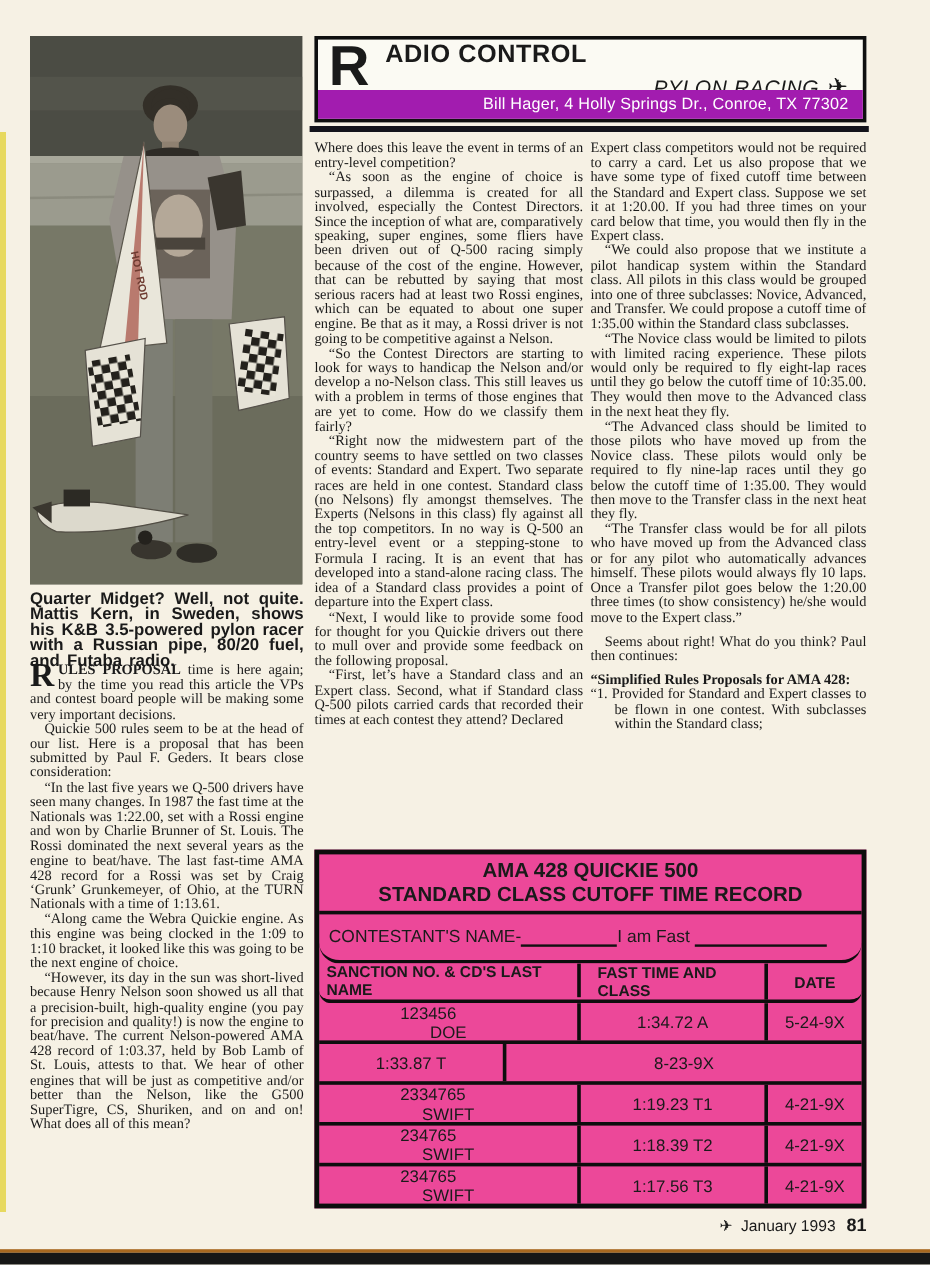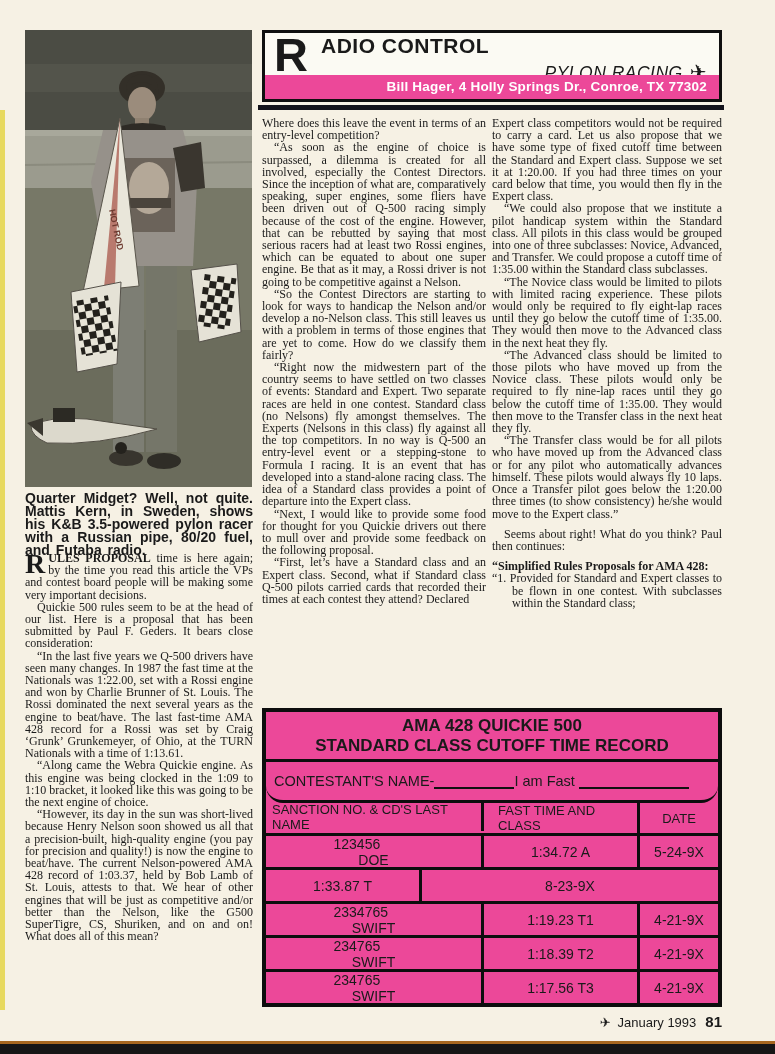--- a/index.html
+++ b/index.html
@@ -13,22 +13,22 @@
 
   
   .header-box { position:absolute; left:262px; top:30px; width:460px; height:72px;
                 border:3px solid #0f0f0f; background:#fbfaf3; box-sizing:border-box;
                 font-family:"Liberation Sans", sans-serif; }
   .logo-r    { position:absolute; left:9px; top:-2px; font-weight:bold; font-size:47px; line-height:47px; }
   .logo-rest { position:absolute; left:56px; top:1px; font-weight:bold; font-size:21px; letter-spacing:0.5px; }
   .section-title { position:absolute; right:12px; top:27px; font-weight:normal; font-style:italic;
                    font-size:17.5px; letter-spacing:0.5px; }
   .section-title .plane { font-style:normal; font-size:20px; padding-left:7px; }
-  .addr-bar { position:absolute; left:0; bottom:0; width:100%; height:24px; background:#ec4899;
-              color:#ffffff; font-weight:bold; font-size:13.5px; line-height:24px; text-align:right;
+  .addr-bar { position:absolute; left:0; bottom:0; width:100%; height:24px; background:#a21caf;
+              color:#ffffff; font-weight:normal; font-size:13.5px; line-height:24px; text-align:right;
               padding-right:12px; box-sizing:border-box; letter-spacing:0.2px; }
   .header-rule { position:absolute; left:258px; top:105px; width:466px; height:5px; background:#13131b; }
 
   
   .photo { position:absolute; left:25px; top:30px; width:227px; height:457px; background:#8e8e82; }
   .photo svg { display:block; }
 
   
   .caption { position:absolute; left:25px; top:492px; width:228px;
              font-family:"Liberation Sans", sans-serif; font-weight:bold;
@@ -55,21 +55,21 @@
   .t-contestant { height:38px; border-bottom:3px solid #0d0d0d; font-size:14.5px;
                   display:flex; align-items:center; padding-left:8px;border-radius:17px; }
   .blank { display:inline-block; border-bottom:2px solid #111; height:14px; }
   .b1 { width:80px; } .b2 { width:110px; margin-left:4px; }
   .t-row { display:flex; border-bottom:3px solid #0d0d0d; align-items:stretch; }
   .t-row:last-child { border-bottom:none; }
   .c1 { width:218px; border-right:3px solid #0d0d0d; box-sizing:border-box; display:flex; align-items:center; }
   .c2 { width:156px; border-right:3px solid #0d0d0d; box-sizing:border-box;
         display:flex; align-items:center; justify-content:center; }
   .c3 { flex:1; display:flex; align-items:center; justify-content:center; }
-  .t-head { font-weight:normal; font-size:13px; }
+  .t-head { font-weight:bold; font-size:13px;border-radius:10px; }
   .t-head .c1 { padding-left:6px; height:28px; }
   .t-head .c2 { justify-content:flex-start; padding-left:14px; }
   .t-data { font-size:14px; }
   .t-data .c1 .num { padding-left:8px; width:88px; }
   .t-data .c1 .nm  { flex:1; text-align:right; }
   .t-data .c2, .t-data .c3 { height:31px; }
   .t-data .c1 { height:31px;flex-direction:column; }
 
   
   .footer { position:absolute; left:262px; top:1013px; width:460px; text-align:right;
@@ -163,21 +163,21 @@
     <p>“As soon as the engine of choice is surpassed, a dilemma is created for all involved, especially the Contest Directors. Since the inception of what are, comparatively speaking, super engines, some fliers have been driven out of Q-500 racing simply because of the cost of the engine. However, that can be rebutted by saying that most serious racers had at least two Rossi engines, which can be equated to about one super engine. Be that as it may, a Rossi driver is not going to be competitive against a Nelson.</p>
     <p>“So the Contest Directors are starting to look for ways to handicap the Nelson and/or develop a no-Nelson class. This still leaves us with a problem in terms of those engines that are yet to come. How do we classify them fairly?</p>
     <p>“Right now the midwestern part of the country seems to have settled on two classes of events: Standard and Expert. Two separate races are held in one contest. Standard class (no Nelsons) fly amongst themselves. The Experts (Nelsons in this class) fly against all the top competitors. In no way is Q-500 an entry-level event or a stepping-stone to Formula I racing. It is an event that has developed into a stand-alone racing class. The idea of a Standard class provides a point of departure into the Expert class.</p>
     <p>“Next, I would like to provide some food for thought for you Quickie drivers out there to mull over and provide some feedback on the following proposal.</p>
     <p>“First, let’s have a Standard class and an Expert class. Second, what if Standard class Q-500 pilots carried cards that recorded their times at each contest they attend? Declared</p>
   </div>
 
   <div class="col col3">
     <p class="flush">Expert class competitors would not be required to carry a card. Let us also propose that we have some type of fixed cutoff time between the Standard and Expert class. Suppose we set it at 1:20.00. If you had three times on your card below that time, you would then fly in the Expert class.</p>
     <p>“We could also propose that we institute a pilot handicap system within the Standard class. All pilots in this class would be grouped into one of three subclasses: Novice, Advanced, and Transfer. We could propose a cutoff time of 1:35.00 within the Standard class subclasses.</p>
-    <p>“The Novice class would be limited to pilots with limited racing experience. These pilots would only be required to fly eight-lap races until they go below the cutoff time of 1:35.00. They would then move to the Advanced class in the next heat they fly.</p>
+    <p>“The Novice class would be limited to pilots with limited racing experience. These pilots would only be required to fly eight-lap races until they go below the cutoff time of 10:35.00. They would then move to the Advanced class in the next heat they fly.</p>
     <p>“The Advanced class should be limited to those pilots who have moved up from the Novice class. These pilots would only be required to fly nine-lap races until they go below the cutoff time of 1:35.00. They would then move to the Transfer class in the next heat they fly.</p>
     <p>“The Transfer class would be for all pilots who have moved up from the Advanced class or for any pilot who automatically advances himself. These pilots would always fly 10 laps. Once a Transfer pilot goes below the 1:20.00 three times (to show consistency) he/she would move to the Expert class.”</p>
     <p class="closing">Seems about right! What do you think? Paul then continues:</p>
     <p class="subhead">“Simplified Rules Proposals for AMA 428:</p>
     <p class="hang flush">“1. Provided for Standard and Expert classes to be flown in one contest. With subclasses within the Standard class;</p>
   </div>
 
   <div class="racetable">
     <div class="t-title">
       <div>AMA 428 QUICKIE 500</div>

